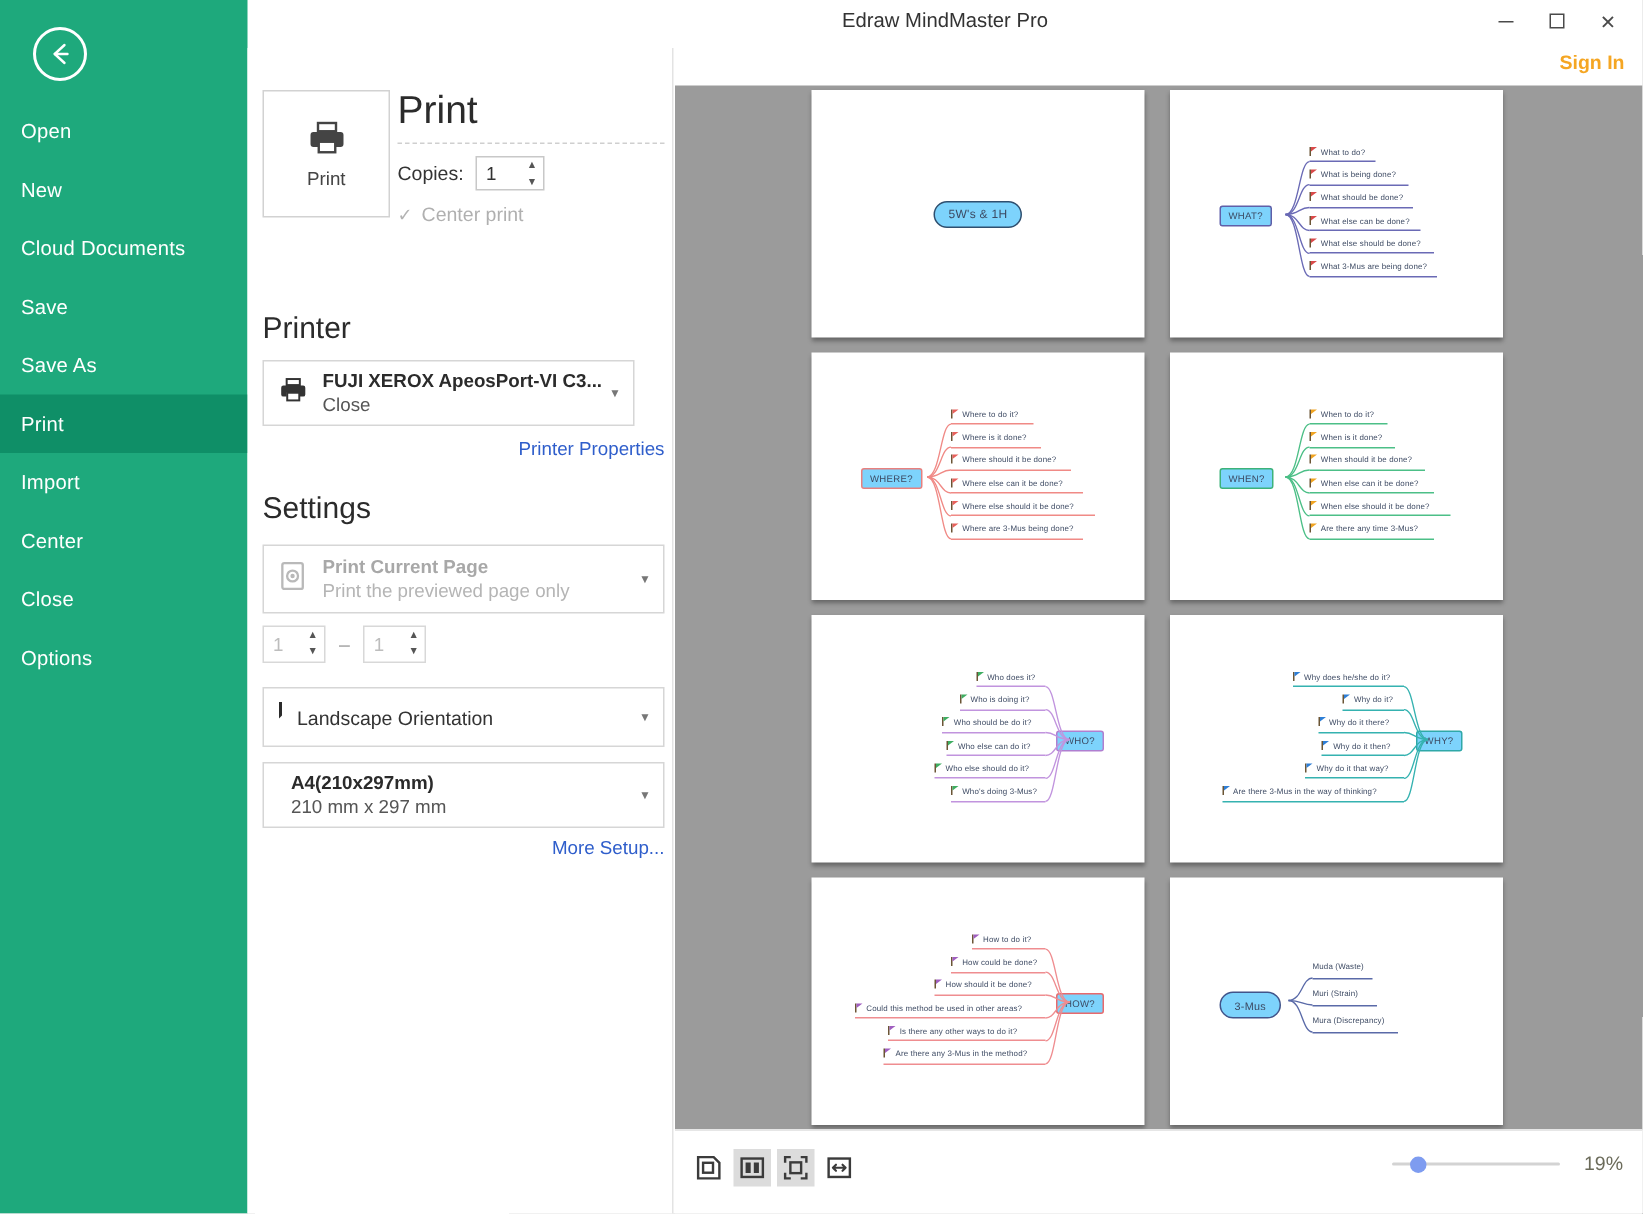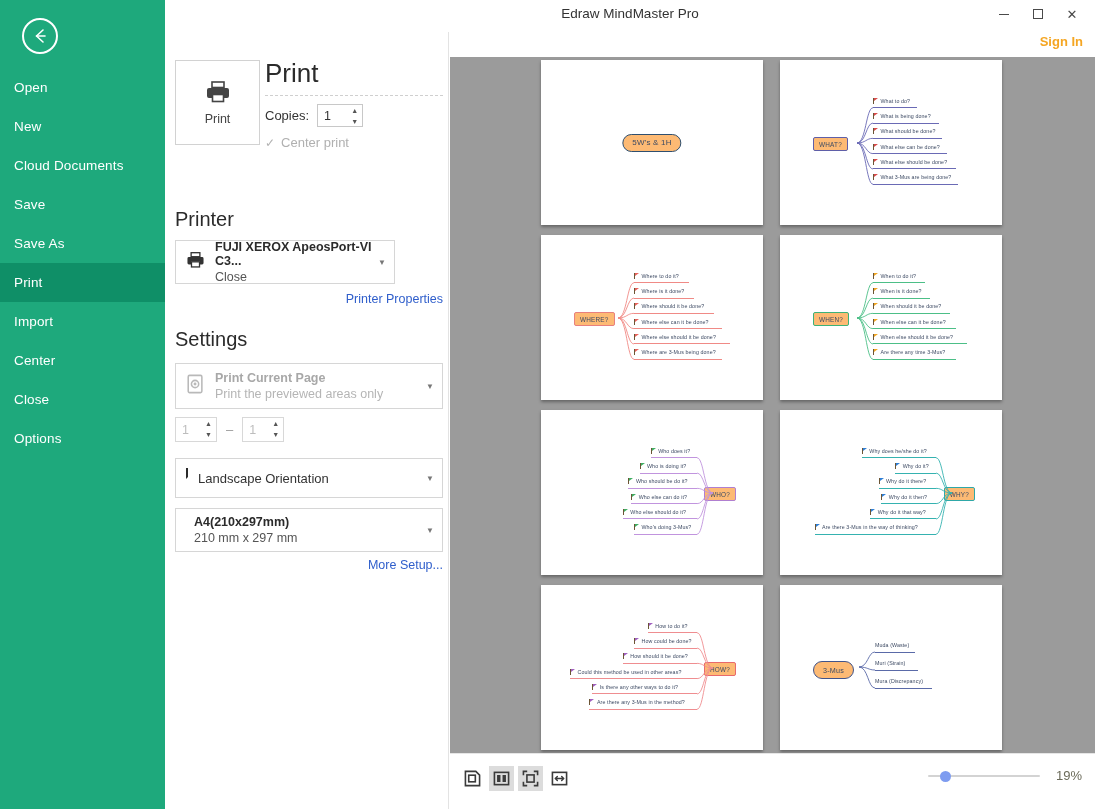--- a/index.html
+++ b/index.html
@@ -112,21 +112,21 @@
     position: absolute; right: 8px; top: 50%; transform: translateY(-50%);
     font-size: 8px; color: #777;
   }
   .combo .ico { margin: 0 10px 0 10px; flex: 0 0 auto; }
   .combo .two-line { display: flex; flex-direction: column; justify-content: center; gap: 2px; }
   .combo .l1 { font-size: 12.5px; font-weight: bold; color: #2b2b2b; }
   .combo .l2 { font-size: 12.5px; color: #555; }
   .combo.dim .l1 { color: #a8a8a8; }
   .combo.dim .l2 { color: #b5b5b5; }
 
-  .printer-combo { left: 10px; top: 208px; width: 220px; height: 44px; }
+  .printer-combo { left: 10px; top: 208px; width: 248px; height: 44px; }
   .printer-props {
     position: absolute; right: 5px; top: 260px; font-size: 12.5px; color: #2f5ecb;
   }
 
   .pages-combo { left: 10px; top: 331px; width: 268px; height: 46px; align-items: center; }
   .range-row { position: absolute; left: 10px; top: 385px; display: flex; align-items: center; gap: 9px; }
   .range-row .dash { color: #9a9a9a; font-size: 13px; }
   .spin.big { width: 42px; height: 25px; }
 
   .orient-combo { left: 10px; top: 426px; width: 268px; height: 40px; }
@@ -162,21 +162,21 @@
     position: absolute; background: #ffffff;
     width: 222px; height: 165px;
     box-shadow: 0 2px 3px rgba(0,0,0,.35);
     overflow: hidden;
   }
   .page .canvas { position: absolute; inset: 0; }
 
   
   .node {
     position: absolute; font-size: 6.4px; color: #3a4a6b;
-    border: 1px solid #555; background: #fdba74;
+    border: 1px solid #555; background: #7dd3fc;
     padding: 2.5px 5px; border-radius: 2px; white-space: nowrap;
     letter-spacing: .2px;
   }
   .node.round { border-radius: 20px; padding: 3.5px 9px; font-size: 7.2px; }
   .leaf {
     position: absolute; font-size: 5.3px; color: #3d4a63; white-space: nowrap;
     letter-spacing: .1px; padding-bottom: 1px;
   }
   .leaf .flag {
     display: inline-block; width: 5px; height: 6px; margin-right: 2.5px;
@@ -331,21 +331,21 @@
     <div class="combo pages-combo dim">
       <span class="ico">
         <svg width="19" height="20" viewBox="0 0 20 22">
           <rect x="2" y="1.5" width="15" height="19" rx="1.5" fill="none" stroke="#b9b9b9" stroke-width="1.7"></rect>
           <circle cx="9.5" cy="11" r="4" fill="none" stroke="#b9b9b9" stroke-width="1.7"></circle>
           <circle cx="9.5" cy="11" r="1.6" fill="#b9b9b9"></circle>
         </svg>
       </span>
       <span class="two-line">
         <span class="l1">Print Current Page</span>
-        <span class="l2">Print the previewed areas only</span>
+        <span class="l2">Print the previewed page only</span>
       </span>
       <span class="caret">▼</span>
     </div>
 
     <div class="range-row">
       <div class="spin big dim">
         <span class="val">1</span>
         <span class="arrows">
           <i>▲</i>
           <i>▼</i>

